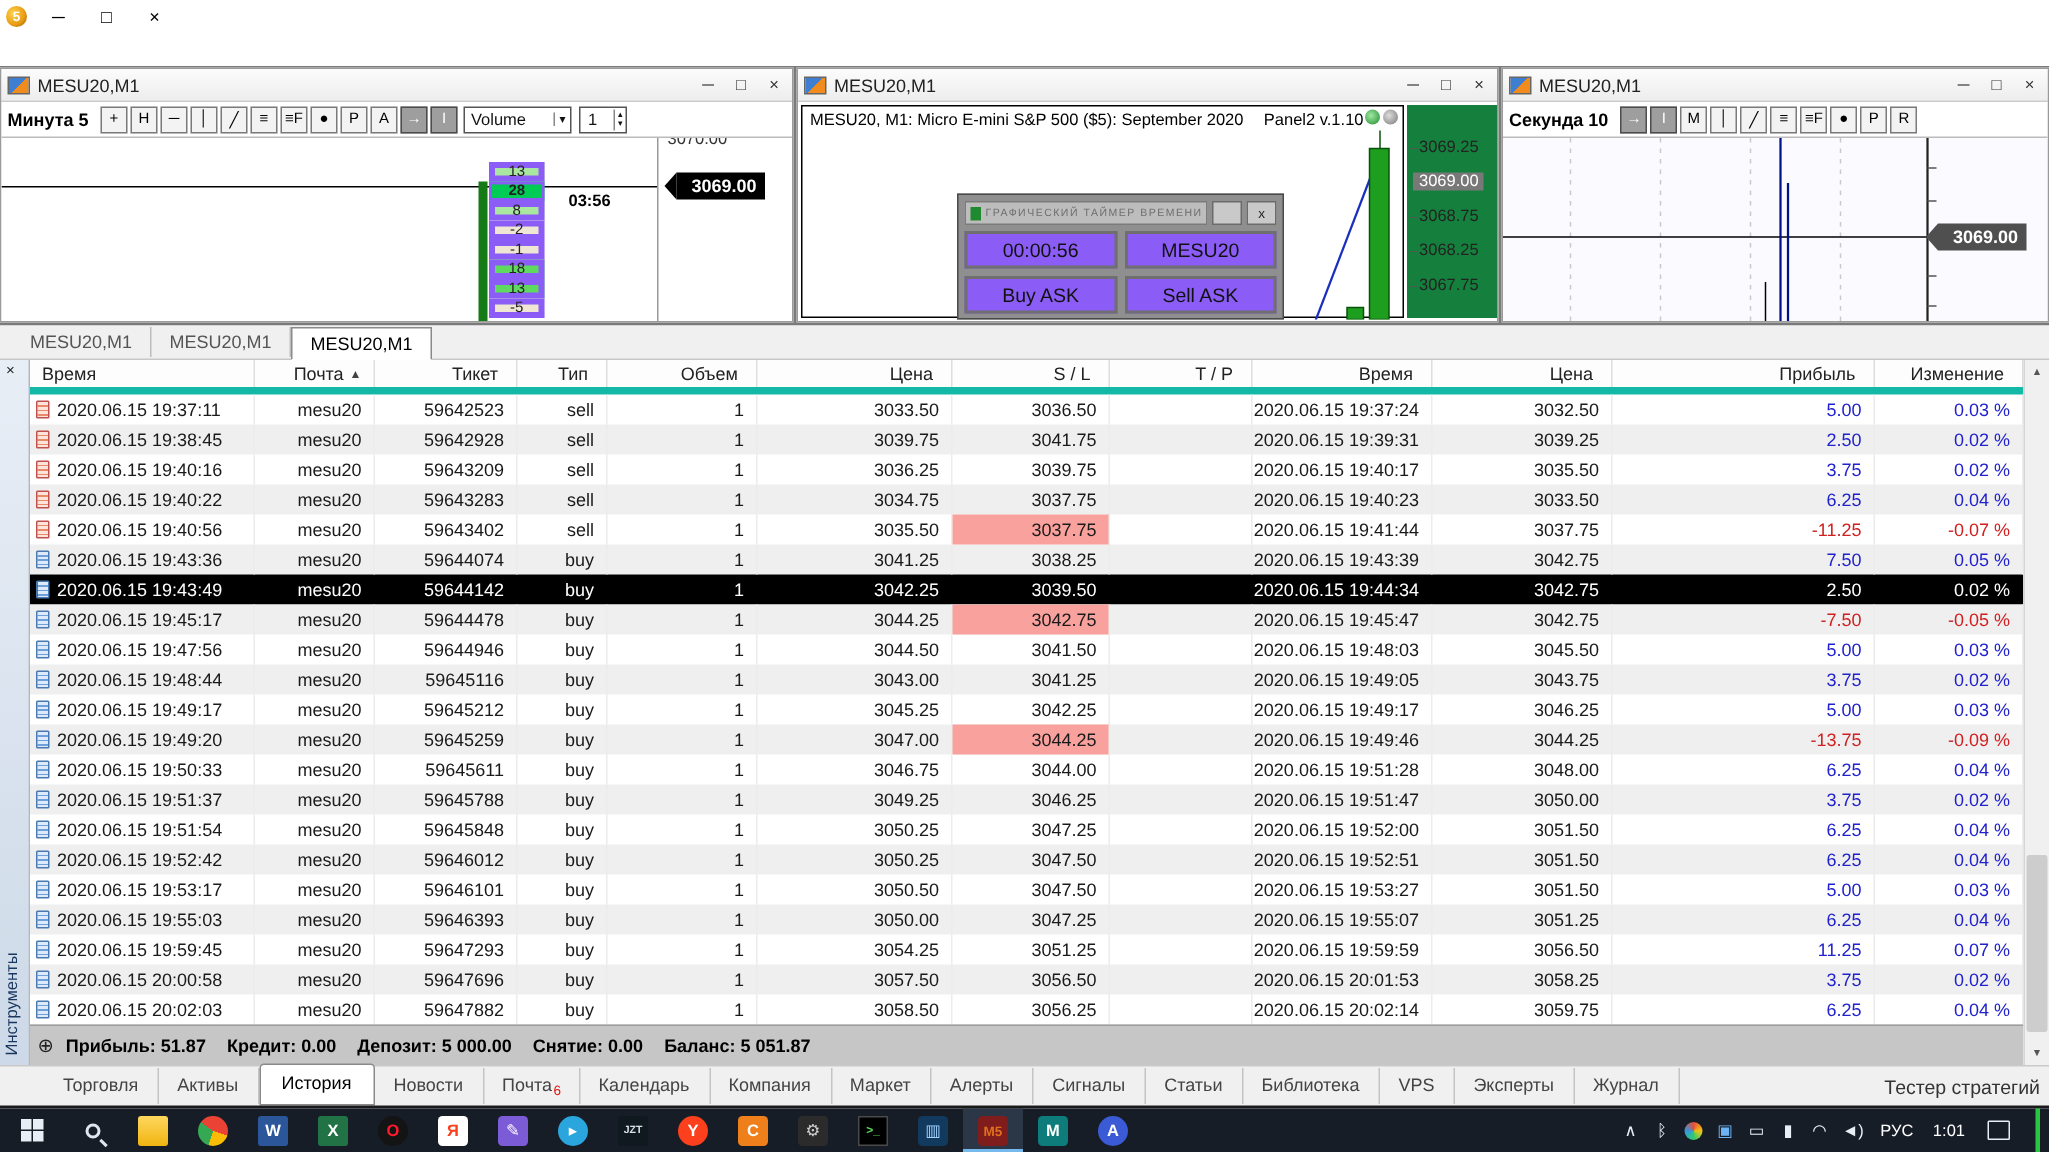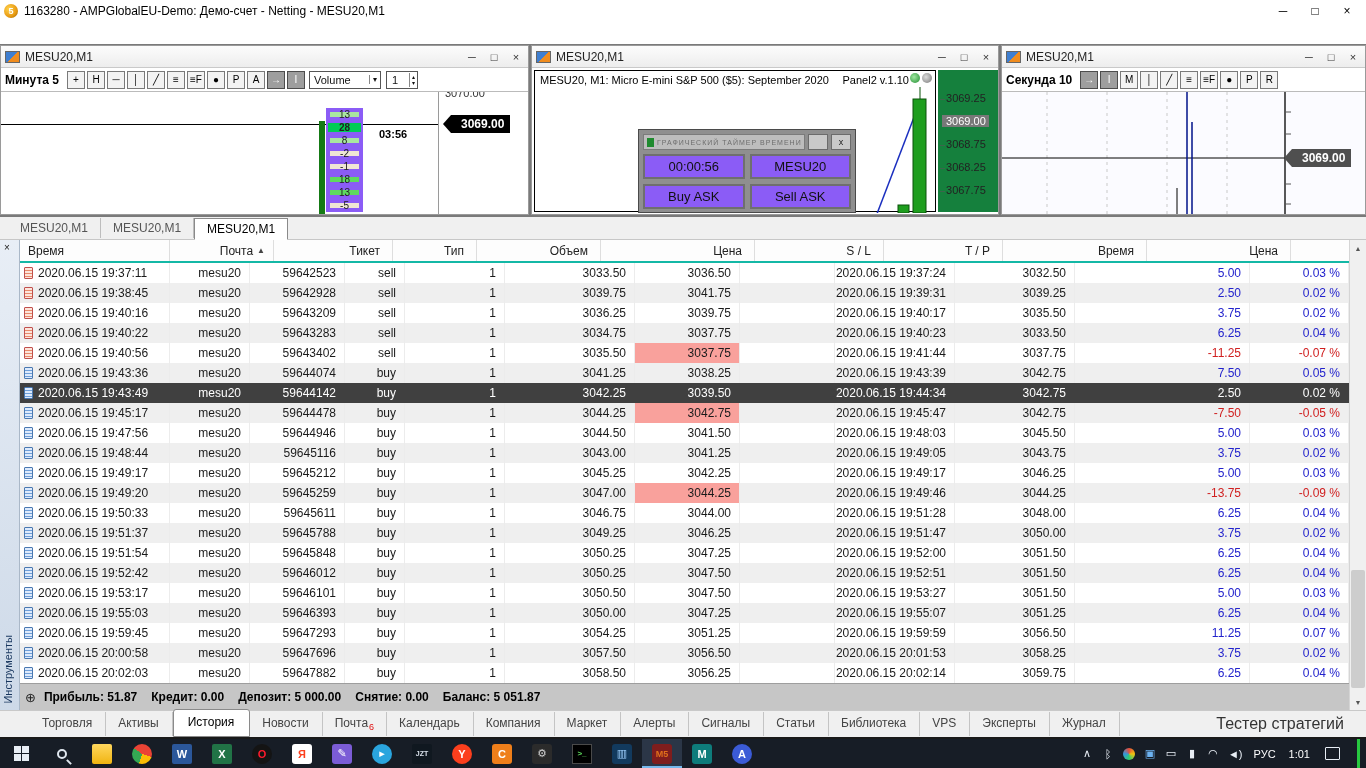--- a/index.html
+++ b/index.html
@@ -88,54 +88,54 @@
   .chart-tabs { position:absolute; top:217px; left:0; right:0; height:23px; background:#f0f0f0; border-bottom:1px solid #c7c7c7; display:flex; align-items:flex-end; padding-left:8px; }
   .ctab { font-size:12px; color:#555; padding:3px 12px; border-right:1px solid #bdbdbd; margin-bottom:1px; }
   .ctab.active { background:#fff; border:1px solid #8a8a8a; border-bottom:1px solid #fff; color:#000; position:relative; top:1px; margin-bottom:0; }
 
   
   .toolbox { position:absolute; top:240px; left:0; right:0; height:470px; background:#fff; }
   .side-strip { position:absolute; left:0; top:0; bottom:0; width:20px; background:linear-gradient(#e8eef6,#cdd9e8); border-right:1px solid #aab8c8; }
   .tb-close { position:absolute; top:2px; left:4px; font-size:10px; color:#222; }
   .side-label { position:absolute; bottom:6px; left:2px; writing-mode:vertical-rl; transform:rotate(180deg); font-size:11px; color:#18365e; }
   .grid-cols { display:grid; grid-template-columns:150px 80px 95px 60px 100px 130px 105px 95px 120px 120px 175px minmax(0,1fr); }
-  .t-head { position:absolute; left:20px; right:17px; top:0; height:23px; background:#fdfdfd; border-bottom:2px solid #14b8a6;gap:24px; }
+  .t-head { position:absolute; left:20px; right:17px; top:0; height:23px; background:#fdfdfd; border-bottom:5px solid #14b8a6; }
   .hcell { display:flex; align-items:center; justify-content:flex-end; padding:0 8px 0 4px; font-size:12px; color:#222; border-right:1px solid #dedede; overflow:hidden; white-space:nowrap; }
   .hcell.left { justify-content:flex-start; padding-left:8px; }
   .hcell .sort { font-size:8px; margin-left:4px; color:#444; }
   .t-rows { position:absolute; left:20px; right:17px; top:23px; height:420px; overflow:hidden; }
   .t-row { height:20px; cursor:default; }
   .t-rows .t-row:nth-child(even) { background:#efefef; }
   .cell { display:flex; align-items:center; font-size:12px; color:#1a1a1a; border-right:1px solid #ececec; overflow:hidden; white-space:nowrap; }
   .cell.r { justify-content:flex-end; padding-right:8px; }
   .c-profit, .c-chg { color:#2222cc; }
   .t-row.loss .c-profit, .t-row.loss .c-chg { color:#d02020; }
   .t-row.slhit .c-sl { background:#f9a19c; }
-  .t-rows .t-row.sel { background:#404040; }
+  .t-rows .t-row.sel { background:#000000; }
   .t-rows .t-row.sel .cell { color:#fff; border-right-color:transparent; }
   .doc-ico { width:9px; height:12px; border:1px solid #888; border-radius:1px; margin:0 5px 0 3px; flex:0 0 auto; }
   .t-row.sell .doc-ico { border-color:#c0504d; background:repeating-linear-gradient(#fde4da 0 2px,#e88a6a 2px 3px); }
   .t-row.buy .doc-ico { border-color:#4a78b0; background:repeating-linear-gradient(#ddeafc 0 2px,#6f9fd8 2px 3px); }
   .c-time1 { padding-left:1px; }
   .t-summary { position:absolute; left:20px; right:17px; top:443px; height:27px; background:#c6c6c6; border-top:1px solid #9e9e9e; display:flex; align-items:center; font-weight:bold; font-size:12px; color:#000; }
   .sum-ico { font-size:13px; font-weight:normal; margin:0 8px 0 5px; color:#222; }
   .sum-seg { margin-right:14px; white-space:nowrap; }
   .sum-total { position:absolute; right:108px; font-weight:bold;margin-top:48px; }
   .t-scroll { position:absolute; right:0; top:0; bottom:0; width:17px; background:#f0f0f0; border-left:1px solid #d5d5d5; }
   .sb-btn { position:absolute; left:0; width:16px; height:16px; font-size:7px; color:#555; display:flex; align-items:center; justify-content:center; }
   .sb-up { top:0; } .sb-dn { bottom:0; }
   .sb-thumb { position:absolute; left:1px; width:14px; top:330px; height:118px; background:#cdcdcd; border-radius:2px; }
 
   
   .bottom-tabs { position:absolute; top:710px; left:0; right:0; height:27px; background:#f0f0f0; border-top:1px solid #c9c9c9; display:flex; align-items:center; padding-left:30px; }
   .btab { font-size:12px; color:#444; padding:4px 12px; border-right:1px solid #c4c4c4; position:relative; white-space:nowrap; }
   .btab:last-of-type { border-right:none; }
   .btab.active { background:#fff; border:1px solid #8a8a8a; border-radius:3px 3px 0 0; color:#000; margin-top:-2px; padding:5px 14px; }
   .btab .badge { color:#e01010; font-size:9px; vertical-align:sub; margin-left:1px; }
-  .bt-right { margin-left:auto; margin-right:22px; font-size:16px; color:#333; }
+  .bt-right { margin-left:auto; margin-right:6px; font-size:13px; color:#333; }
 
   .bar-divider { position:absolute; top:737px; left:0; right:0; height:2px; background:#1a1a1a; }
 
   
   .taskbar { position:absolute; top:739px; left:0; right:0; height:29px; background:#171d26; display:flex; align-items:center; }
   .tb-start { width:42px; height:29px; display:flex; align-items:center; justify-content:center; }
   .win-logo { display:grid; grid-template-columns:7px 7px; grid-template-rows:7px 7px; gap:1px; }
   .win-logo i { background:#e8eef5; display:block; }
   .tb-search { width:40px; height:29px; display:flex; align-items:center; justify-content:center; position:relative; }
   .mag { width:10px; height:10px; border:2px solid #dfe6ee; border-radius:50%; position:relative; }
@@ -149,21 +149,20 @@
   .action-center { width:15px; height:13px; border:1px solid #e8eef5; border-radius:1px; margin:0 4px; }
   .edge-sliver { width:3px; height:29px; background:#27c840; margin-left:4px; }
 </style>
 </head>
 <body>
 
 <div id="screen">
 
   <div class="titlebar">
     <span class="app-ico">5</span>
-    <span class="title-text">1163280 - AMPGlobalEU-Demo: Демо-счет - Netting - MESU20,M1</span>
     <div class="win-ctl">
       <span>─</span>
       <span>□</span>
       <span>×</span>
     </div>
   </div>
 
 
   <div class="mdi">
 

